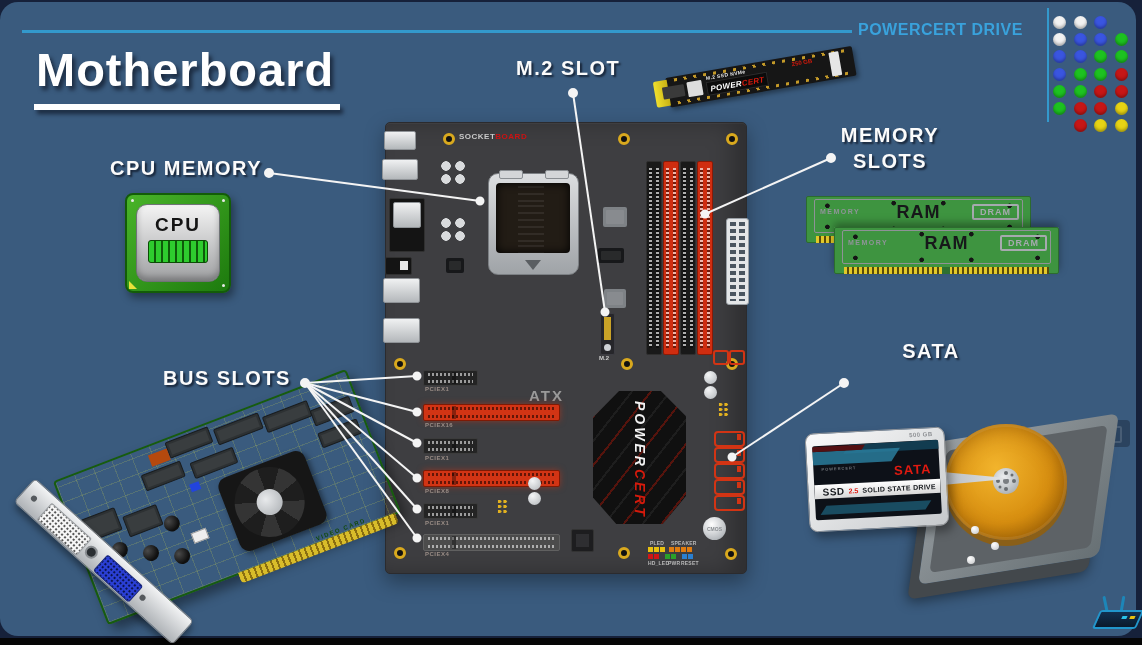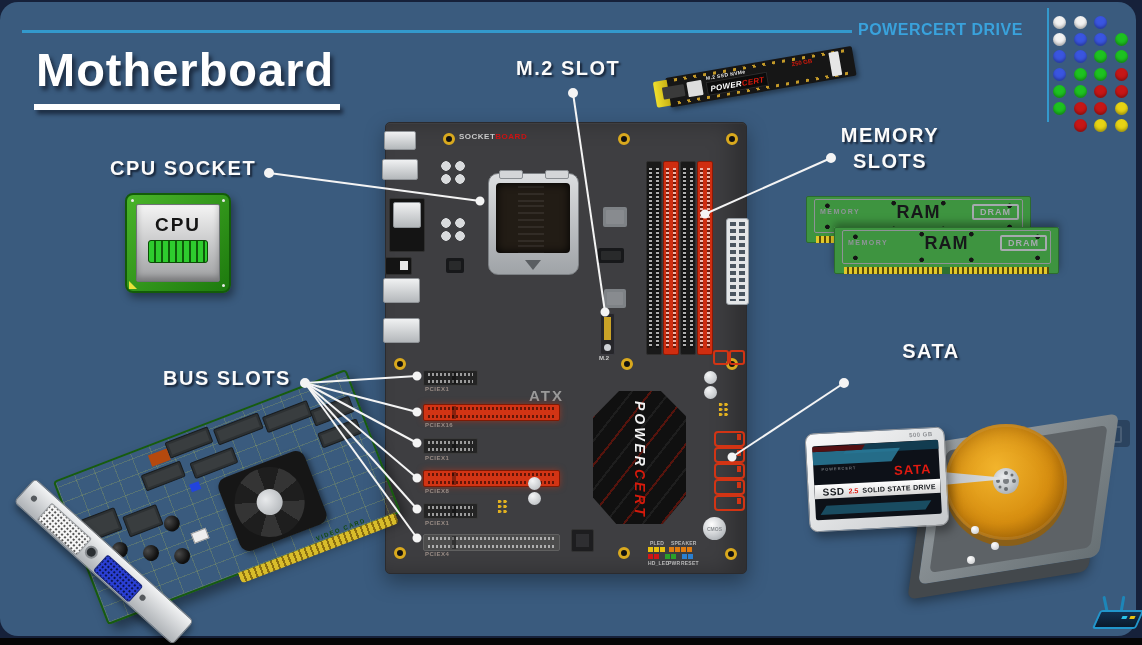--- a/index.html
+++ b/index.html
@@ -108,21 +108,21 @@
   .bios::before{content:"";position:absolute;inset:4px;background:#2e2e31;}
 
   .fp{position:absolute;left:263px;top:419px;width:48px;height:22px;}
   .fp .sq{position:absolute;width:5px;height:5px;}
   .fp-lab{position:absolute;font-size:5px;color:#b9b9b9;font-weight:bold;letter-spacing:.2px;}
 
   
   .cpu-chip{position:absolute;left:125px;top:193px;width:102px;height:96px;z-index:8;border-radius:8px;
      background:linear-gradient(135deg,#49b429,#1d7a0e);border:2px solid #135c08;box-shadow:3px 5px 8px rgba(0,0,0,.4);}
   .cpu-chip .pad{position:absolute;width:3px;height:3px;border-radius:50%;background:#e8e8e8;}
-  .cpu-inner{position:absolute;inset:9px;border-radius:2px;background:linear-gradient(180deg,#f4f4f4,#9fa0a2);
+  .cpu-inner{position:absolute;inset:9px;border-radius:11px;background:linear-gradient(180deg,#f4f4f4,#9fa0a2);
      border:1px solid #6f7376;box-shadow:inset 0 -4px 6px rgba(0,0,0,.25);display:flex;flex-direction:column;align-items:center;}
   .cpu-word{margin-top:9px;font-size:19px;font-weight:800;letter-spacing:2px;color:#141414;}
   .cpu-display{margin-top:4px;width:58px;height:21px;background:#0a2a06;border:1px solid #0b4d04;border-radius:3px;
      background-image:repeating-linear-gradient(90deg,#2ecc2e 0 5px,#0e5a0a 5px 7px),
                       repeating-linear-gradient(180deg,transparent 0 4px,rgba(0,0,0,.5) 4px 6px);}
   .cpu-notch{position:absolute;left:2px;bottom:2px;width:0;height:0;border-bottom:8px solid #e8e23a;border-right:8px solid transparent;}
 
   
   .m2ssd{position:absolute;left:655px;top:80px;width:202px;height:30px;z-index:8;
      transform:rotate(-9.8deg);transform-origin:0 50%;}
@@ -266,21 +266,21 @@
       <div class="brand-dot" style="left: 61.8px; top: 68.8px; background: rgb(198, 22, 22);"></div>
       <div class="brand-dot" style="left: 0px; top: 86px; background: rgb(29, 194, 32);"></div>
       <div class="brand-dot" style="left: 20.6px; top: 86px; background: rgb(198, 22, 22);"></div>
       <div class="brand-dot" style="left: 41.2px; top: 86px; background: rgb(198, 22, 22);"></div>
       <div class="brand-dot" style="left: 61.8px; top: 86px; background: rgb(231, 212, 20);"></div>
       <div class="brand-dot" style="left: 20.6px; top: 103.2px; background: rgb(198, 22, 22);"></div>
       <div class="brand-dot" style="left: 41.2px; top: 103.2px; background: rgb(231, 212, 20);"></div>
       <div class="brand-dot" style="left: 61.8px; top: 103.2px; background: rgb(231, 212, 20);"></div>
     </div>
 
-  <div class="lbl" style="left:110px;top:157px;">CPU SOCKET</div>
+  <div class="lbl" style="left:110px;top:157px;">CPU MEMORY</div>
   <div class="lbl" style="left:516px;top:57px;">M.2 SLOT</div>
   <div class="lbl center" style="left:830px;top:122px;width:120px;">
     <div>MEMORY</div>
     <div>SLOTS</div>
   </div>
   <div class="lbl" style="left:163px;top:367px;">BUS SLOTS</div>
   <div class="lbl center" style="left:855px;top:338px;width:152px;">
     <div>SATA</div>
   </div>
 

